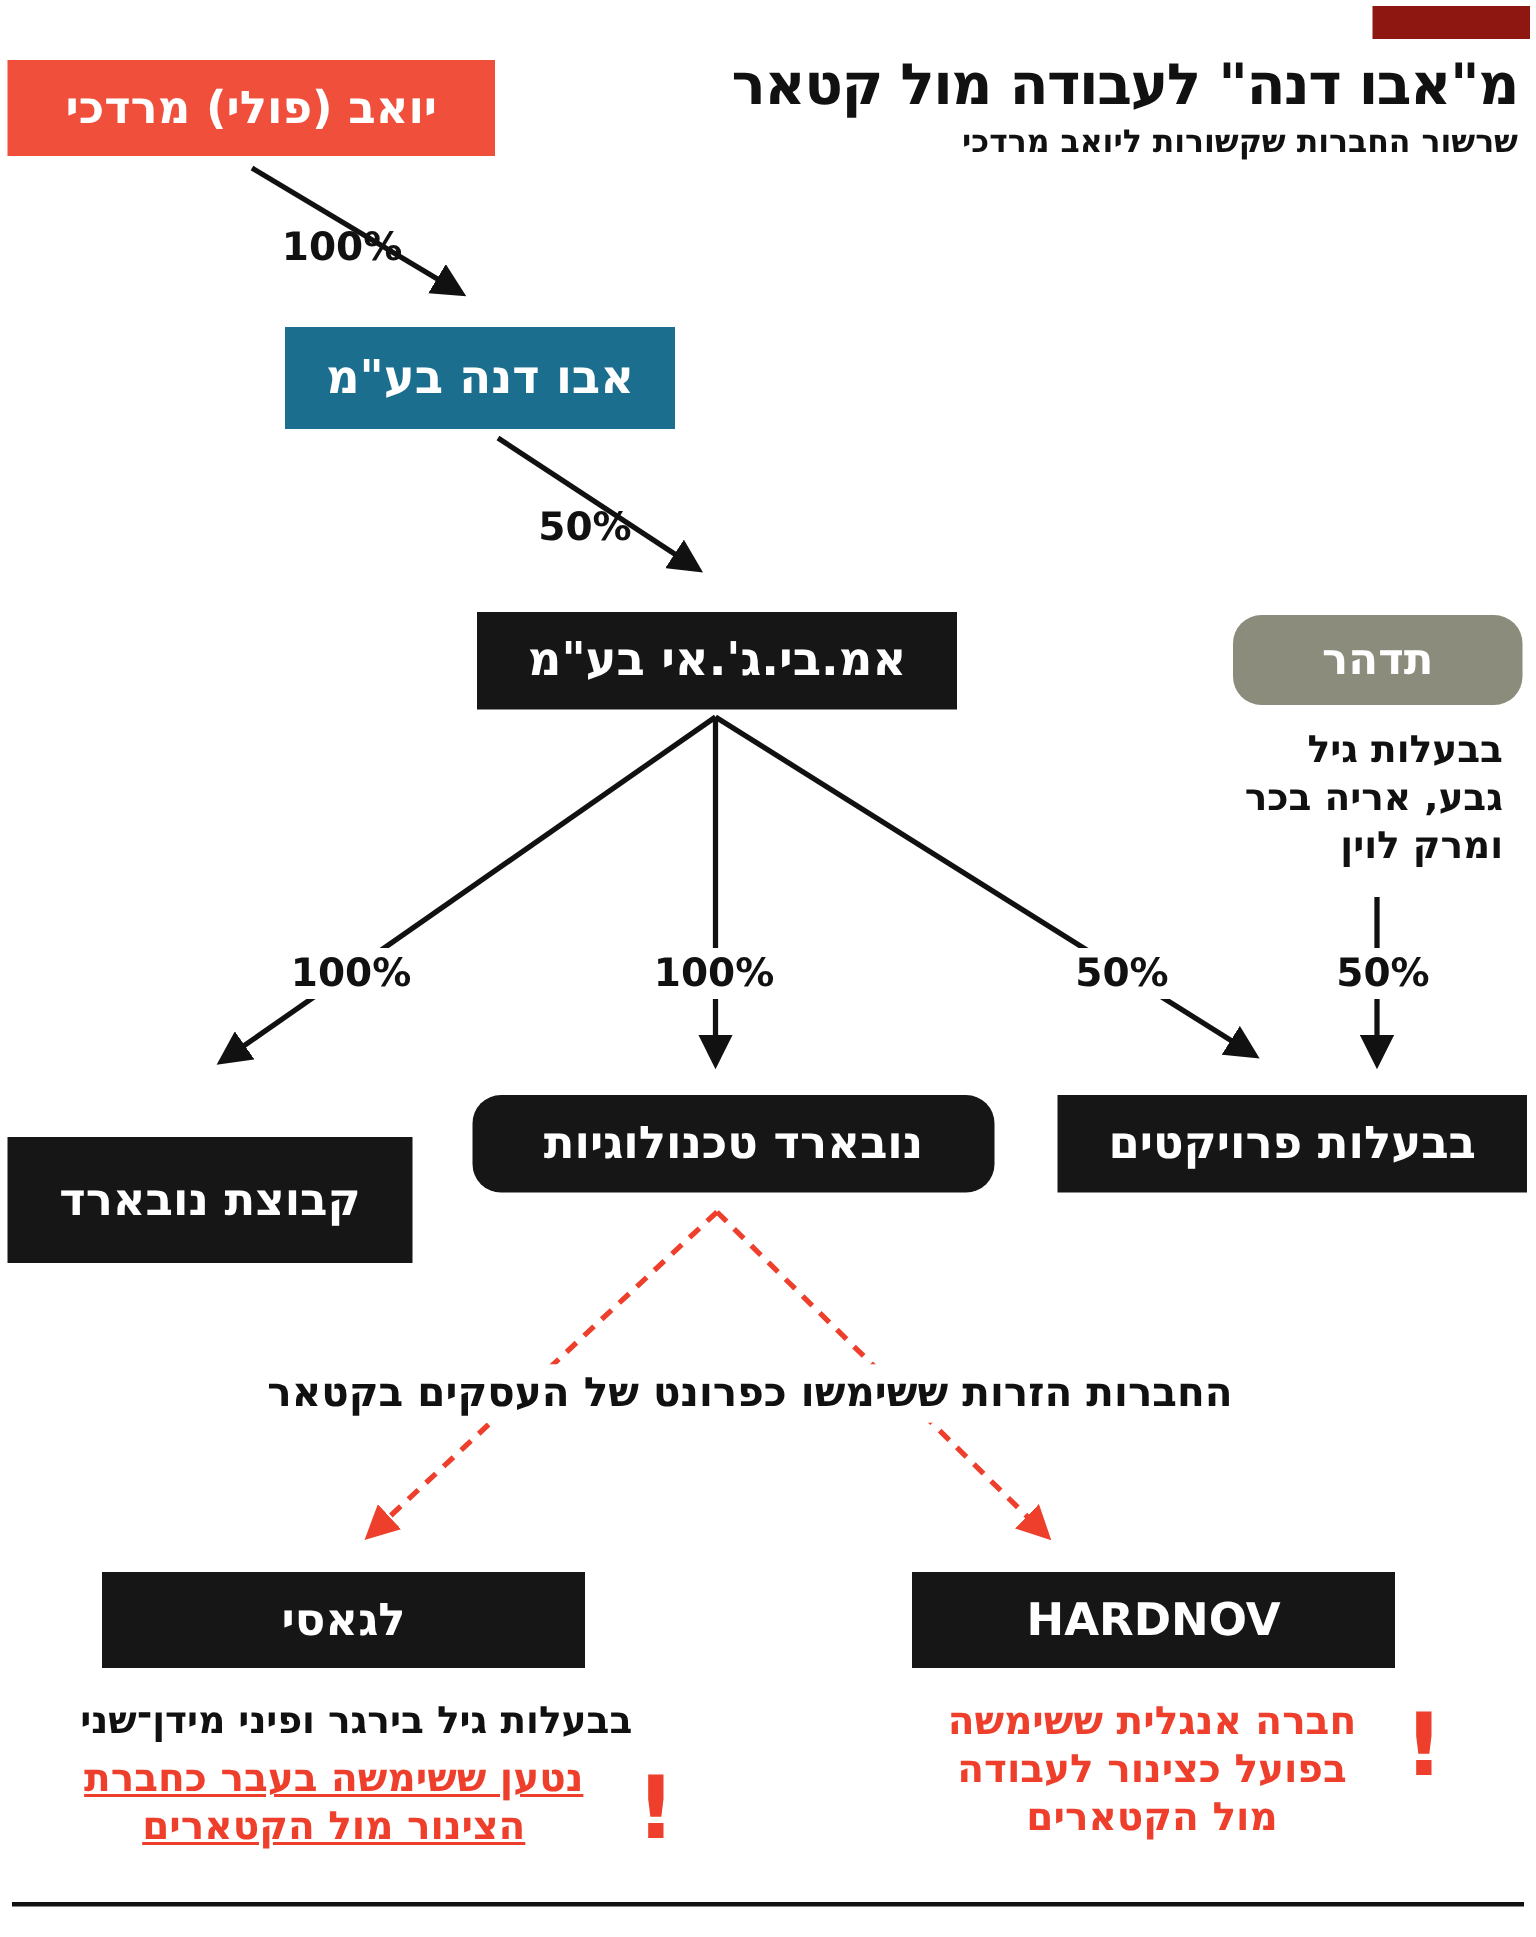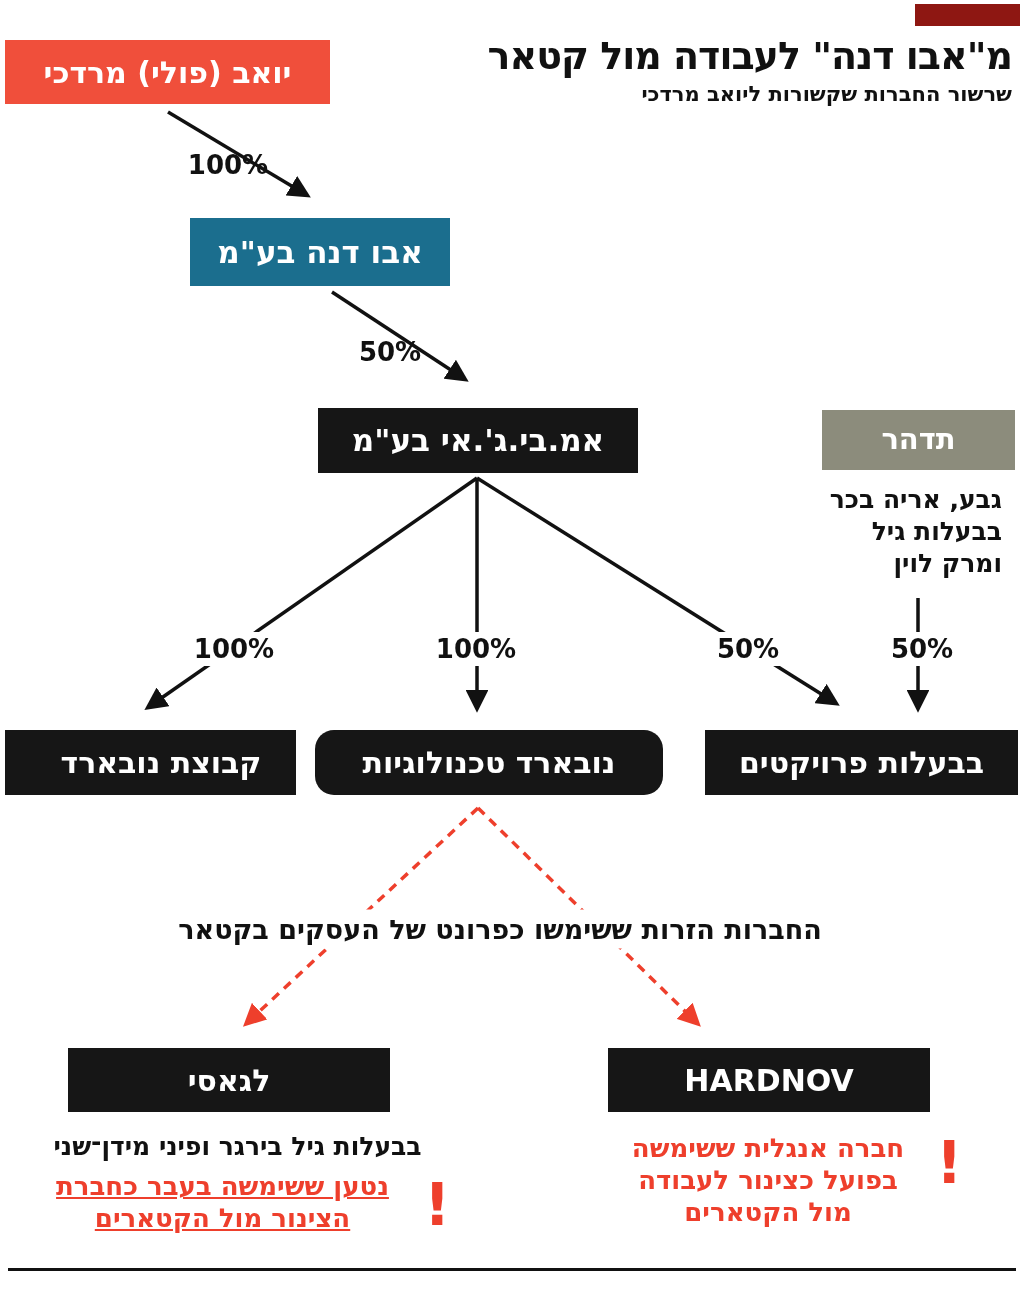--- a/index.html
+++ b/index.html
@@ -88,31 +88,31 @@
   </div>
 
   <div class="node teal" style="left:190px; top:218px; width:260px; height:68px; font-size:31px;">
     <span>אבו דנה בע"מ</span>
   </div>
 
   <div class="node black" style="left:318px; top:408px; width:320px; height:65px; font-size:31px;">
     <span>אמ.בי.ג'.אי בע"מ</span>
   </div>
 
-  <div class="node gray" style="left:822px; top:410px; width:193px; height:60px; font-size:29px;">
+  <div class="node gray" style="left:822px; top:410px; width:193px; height:60px; font-size:29px;border-radius:19px;">
     <span>תדהר</span>
   </div>
 
   <div class="owners" style="right:22px; top:484px;">
+    <span class="ln">בבעלות גיל</span>
     <span class="ln">גבע, אריה בכר</span>
-    <span class="ln">בבעלות גיל</span>
     <span class="ln">ומרק לוין</span>
   </div>
 
-  <div class="node black" style="left:5px; top:730px; width:270px; height:65px; font-size:30px;padding-left:21px;">
+  <div class="node black" style="left:5px; top:758px; width:270px; height:84px; font-size:30px;">
     <span>קבוצת נובארד</span>
   </div>
 
   <div class="node black" style="left:315px; top:730px; width:348px; height:65px; font-size:30px;border-radius:19px;">
     <span>נובארד טכנולוגיות</span>
   </div>
 
   <div class="node black" style="left:705px; top:730px; width:313px; height:65px; font-size:30px;">
     <span>בבעלות פרויקטים</span>
   </div>

